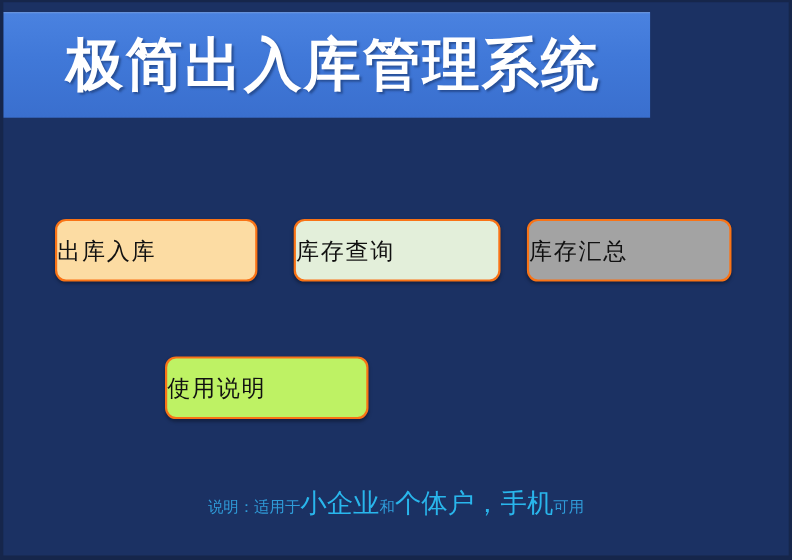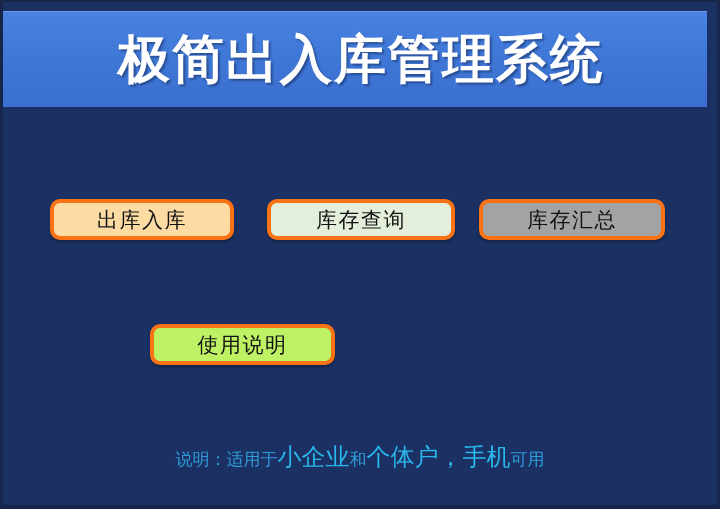--- a/index.html
+++ b/index.html
@@ -25,21 +25,21 @@
     border-top: 2px solid #16264b;
     border-bottom: 4px solid #16264b;
     overflow: hidden;
   }
 
   
   .header-banner {
     position: absolute;
     left: 0px;
     top: 9px;
-    width: 704px;
+    width: 588px;
     height: 96px;
     background: linear-gradient(180deg, #4a82e0 0%, #4078d8 45%, #3a6fce 100%);
     box-shadow: inset 0 1px 0 rgba(255,255,255,0.18);
     display: flex;
     align-items: center;
     justify-content: center;
   }
   .header-title {
     color: #ffffff;
     font-size: 52px;
@@ -55,26 +55,25 @@
   .button-row {
     position: absolute;
     display: flex;
     align-items: flex-start;
   }
   .row-one { left: 47px; top: 197px; }
   .row-two { left: 147px; top: 322px; }
 
   .nav-button {
     box-sizing: border-box;
-    height: 41px;
-    border: 4px solid #f97316;
+    height: 57px;
+    border: 2px solid #f97316;
     border-radius: 10px;
     display: flex;
     align-items: center;
-    justify-content: center;
     color: #111111;
     font-size: 21px;
     font-weight: 400;
     letter-spacing: 1.5px;
     white-space: nowrap;
     cursor: pointer;
     box-shadow: 0 2px 3px rgba(0,0,0,0.30);
   }
   .nav-button .btn-label { pointer-events: none; }
 
@@ -88,21 +87,21 @@
   .footer-note {
     position: absolute;
     left: 0;
     top: 443px;
     width: 714px;
     text-align: center;
     white-space: nowrap;
     line-height: 1;
   }
   .note-small {
-    font-size: 17px;
+    font-size: 14px;
     color: #2f9bd8;
     vertical-align: baseline;
   }
   .note-large {
     font-size: 24px;
     color: #29b6ec;
     vertical-align: baseline;
   }
 </style>
 </head>

